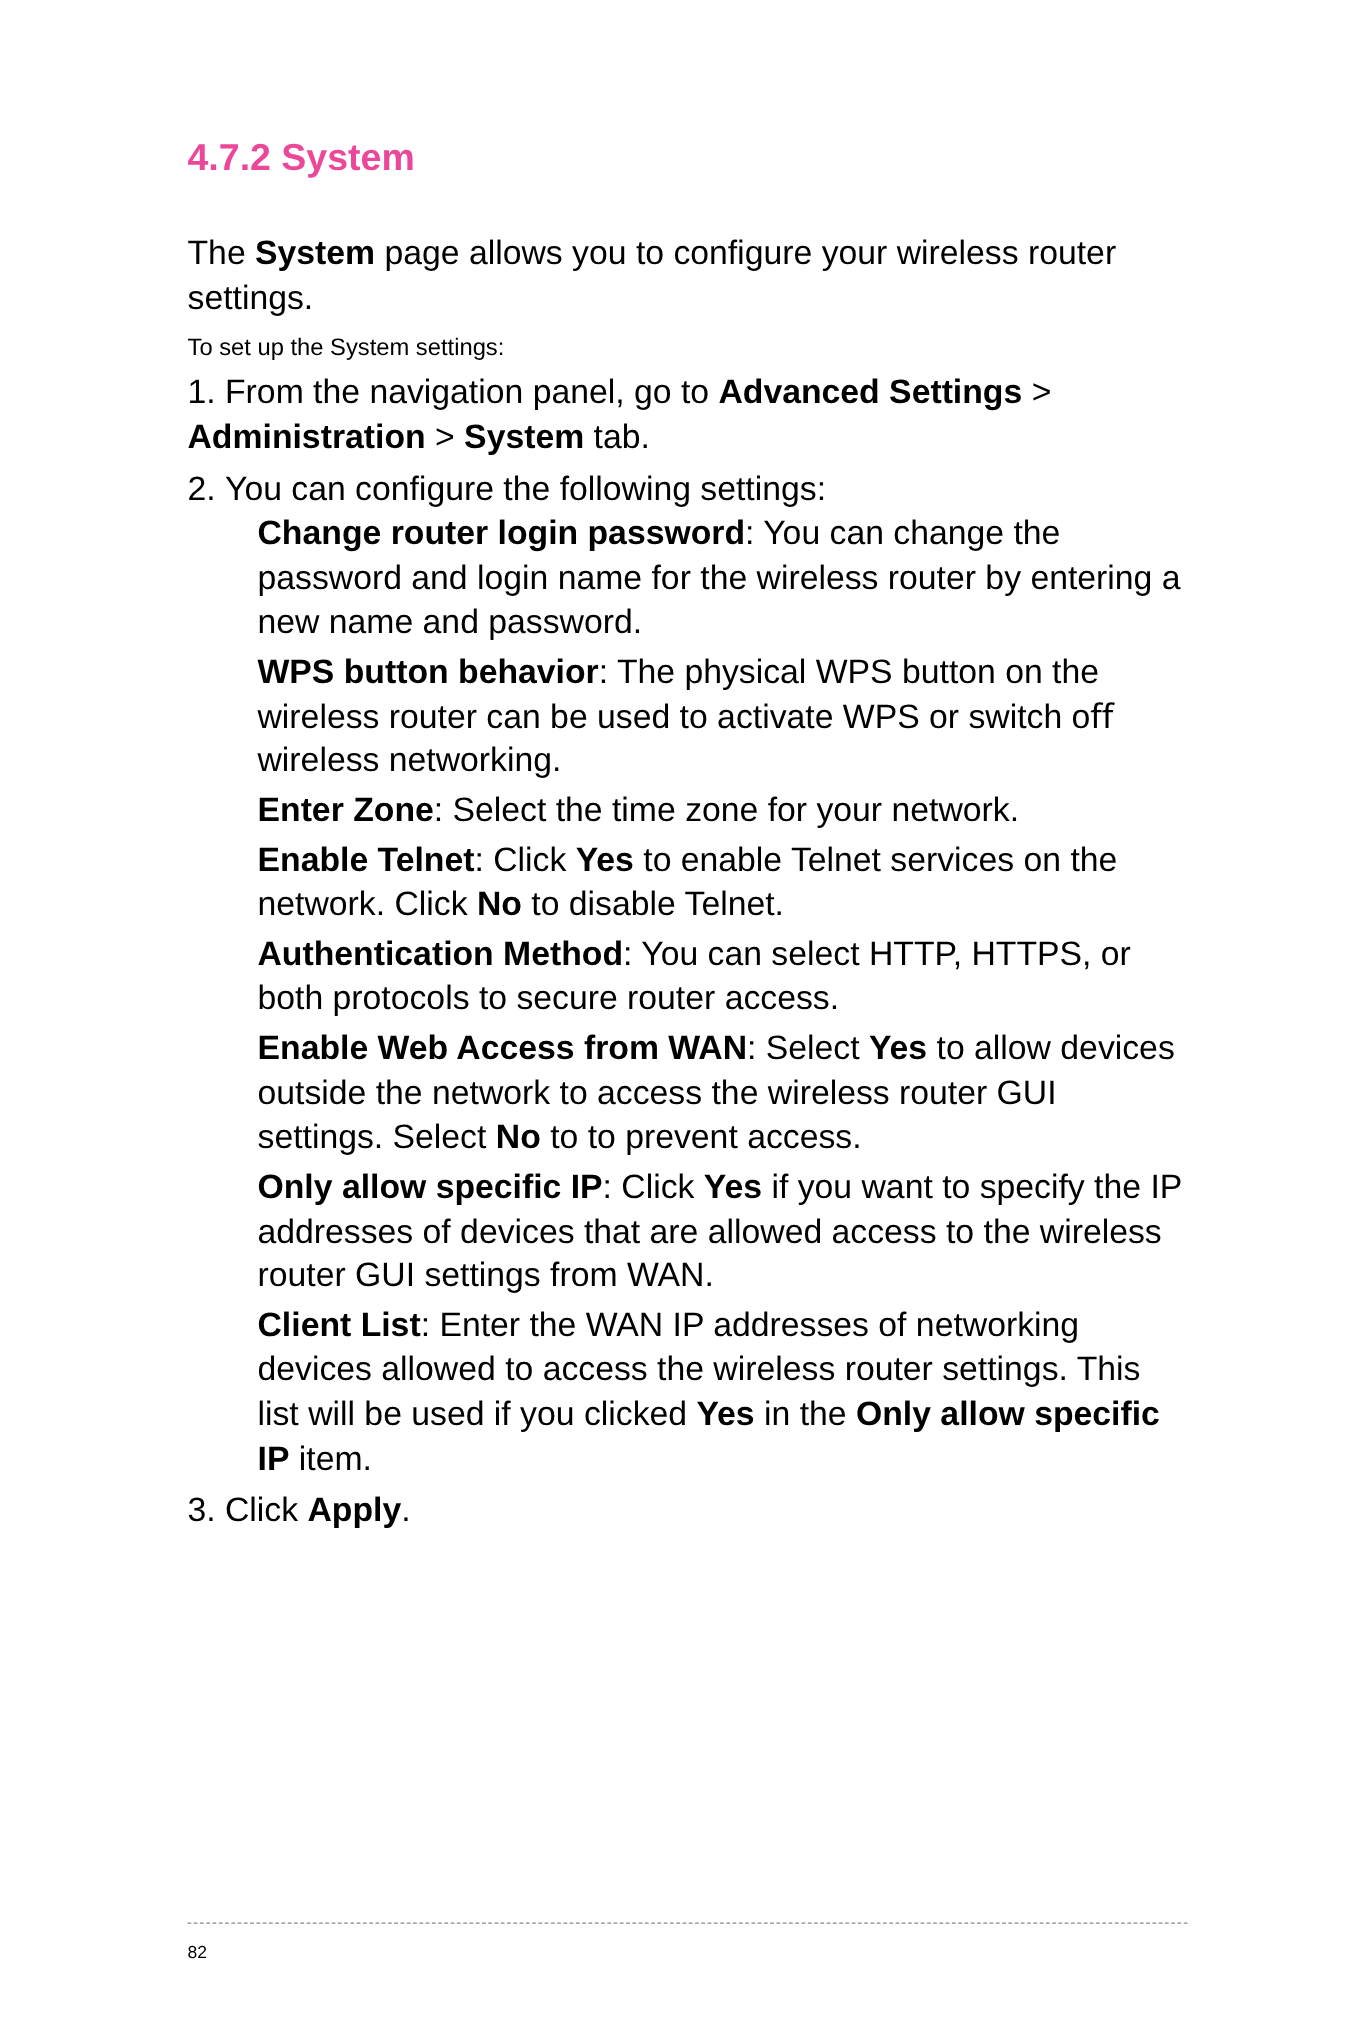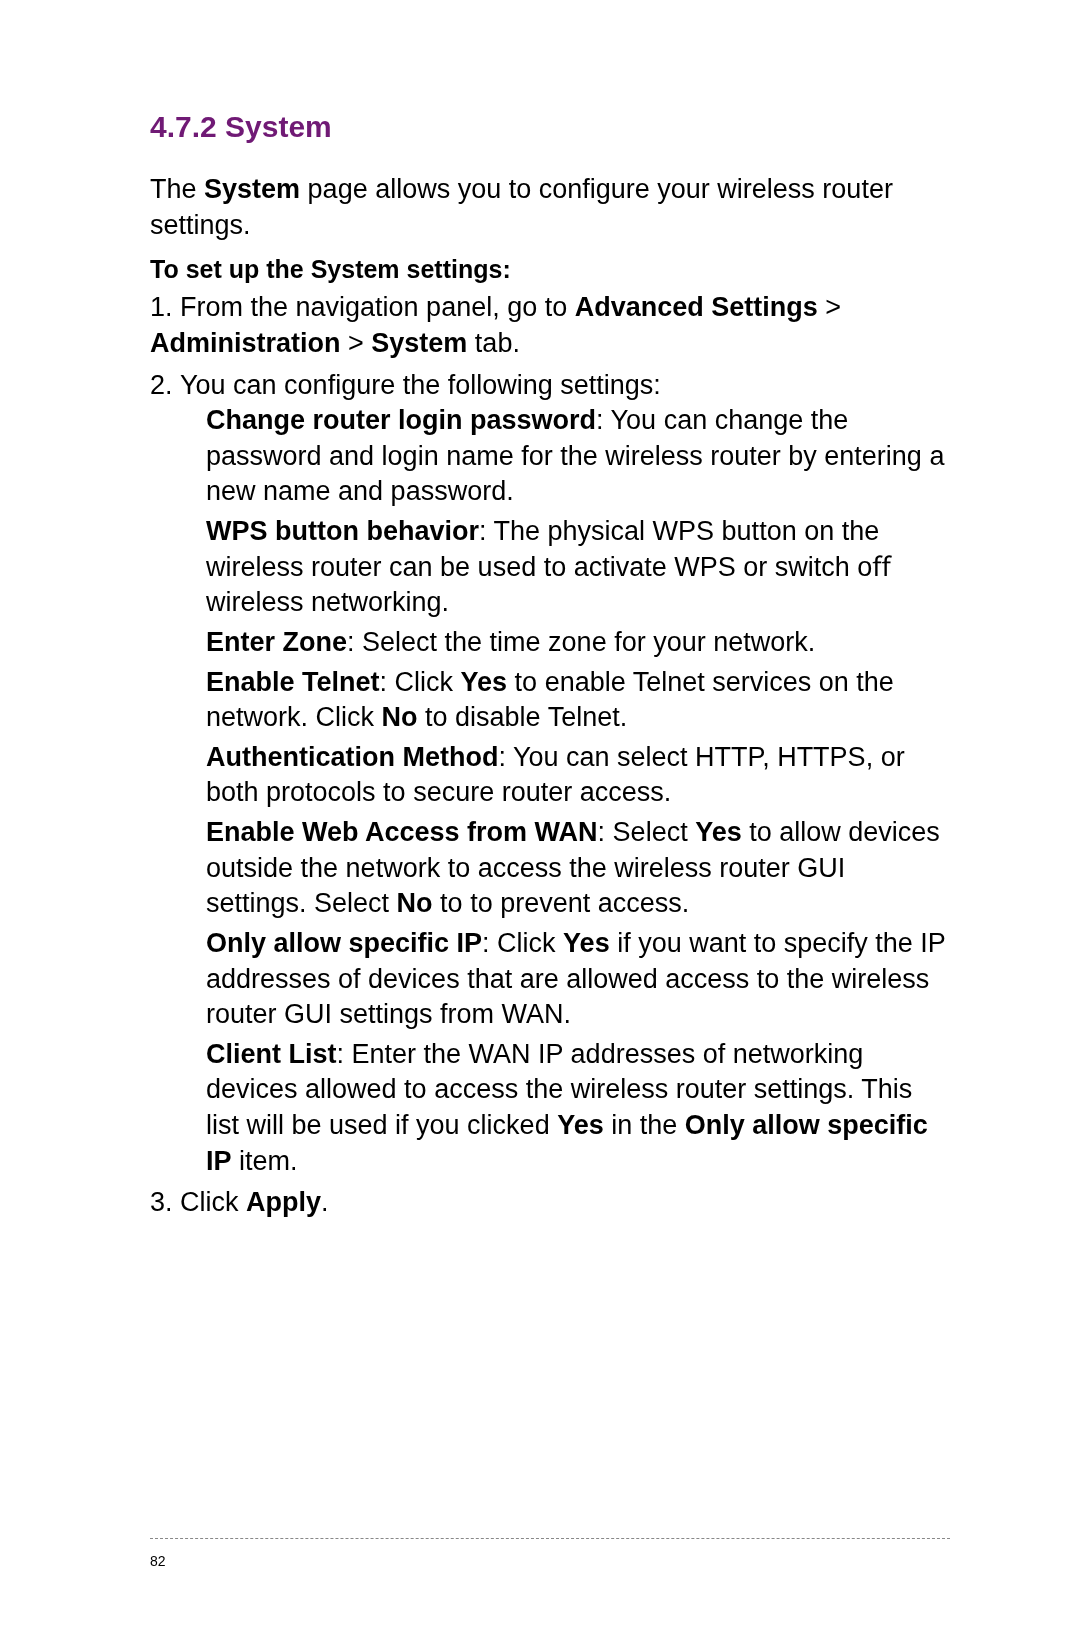--- a/index.html
+++ b/index.html
@@ -12,33 +12,33 @@
     color: #000;
   }
   .page {
     box-sizing: border-box;
     width: 1080px;
     height: 1627px;
     padding: 110px 130px 60px 150px;
     position: relative;
   }
   .section-heading {
-    color: #701a75;
+    color: #ec4899;
     font-weight: 700;
     font-size: 30px;
-    margin-bottom: 28px;
+    margin-bottom: 41px;
   }
   .intro {
     font-size: 27px;
     line-height: 1.32;
     margin-bottom: 12px;
   }
   .subheading {
-    font-weight: 700;
-    font-size: 25px;
+    font-weight: 400;
+    font-size: 19px;
     margin-bottom: 6px;
   }
   ol {
     list-style: none;
     padding: 0;
     margin: 0;
     font-size: 27px;
     line-height: 1.32;
   }
   ol > li {

